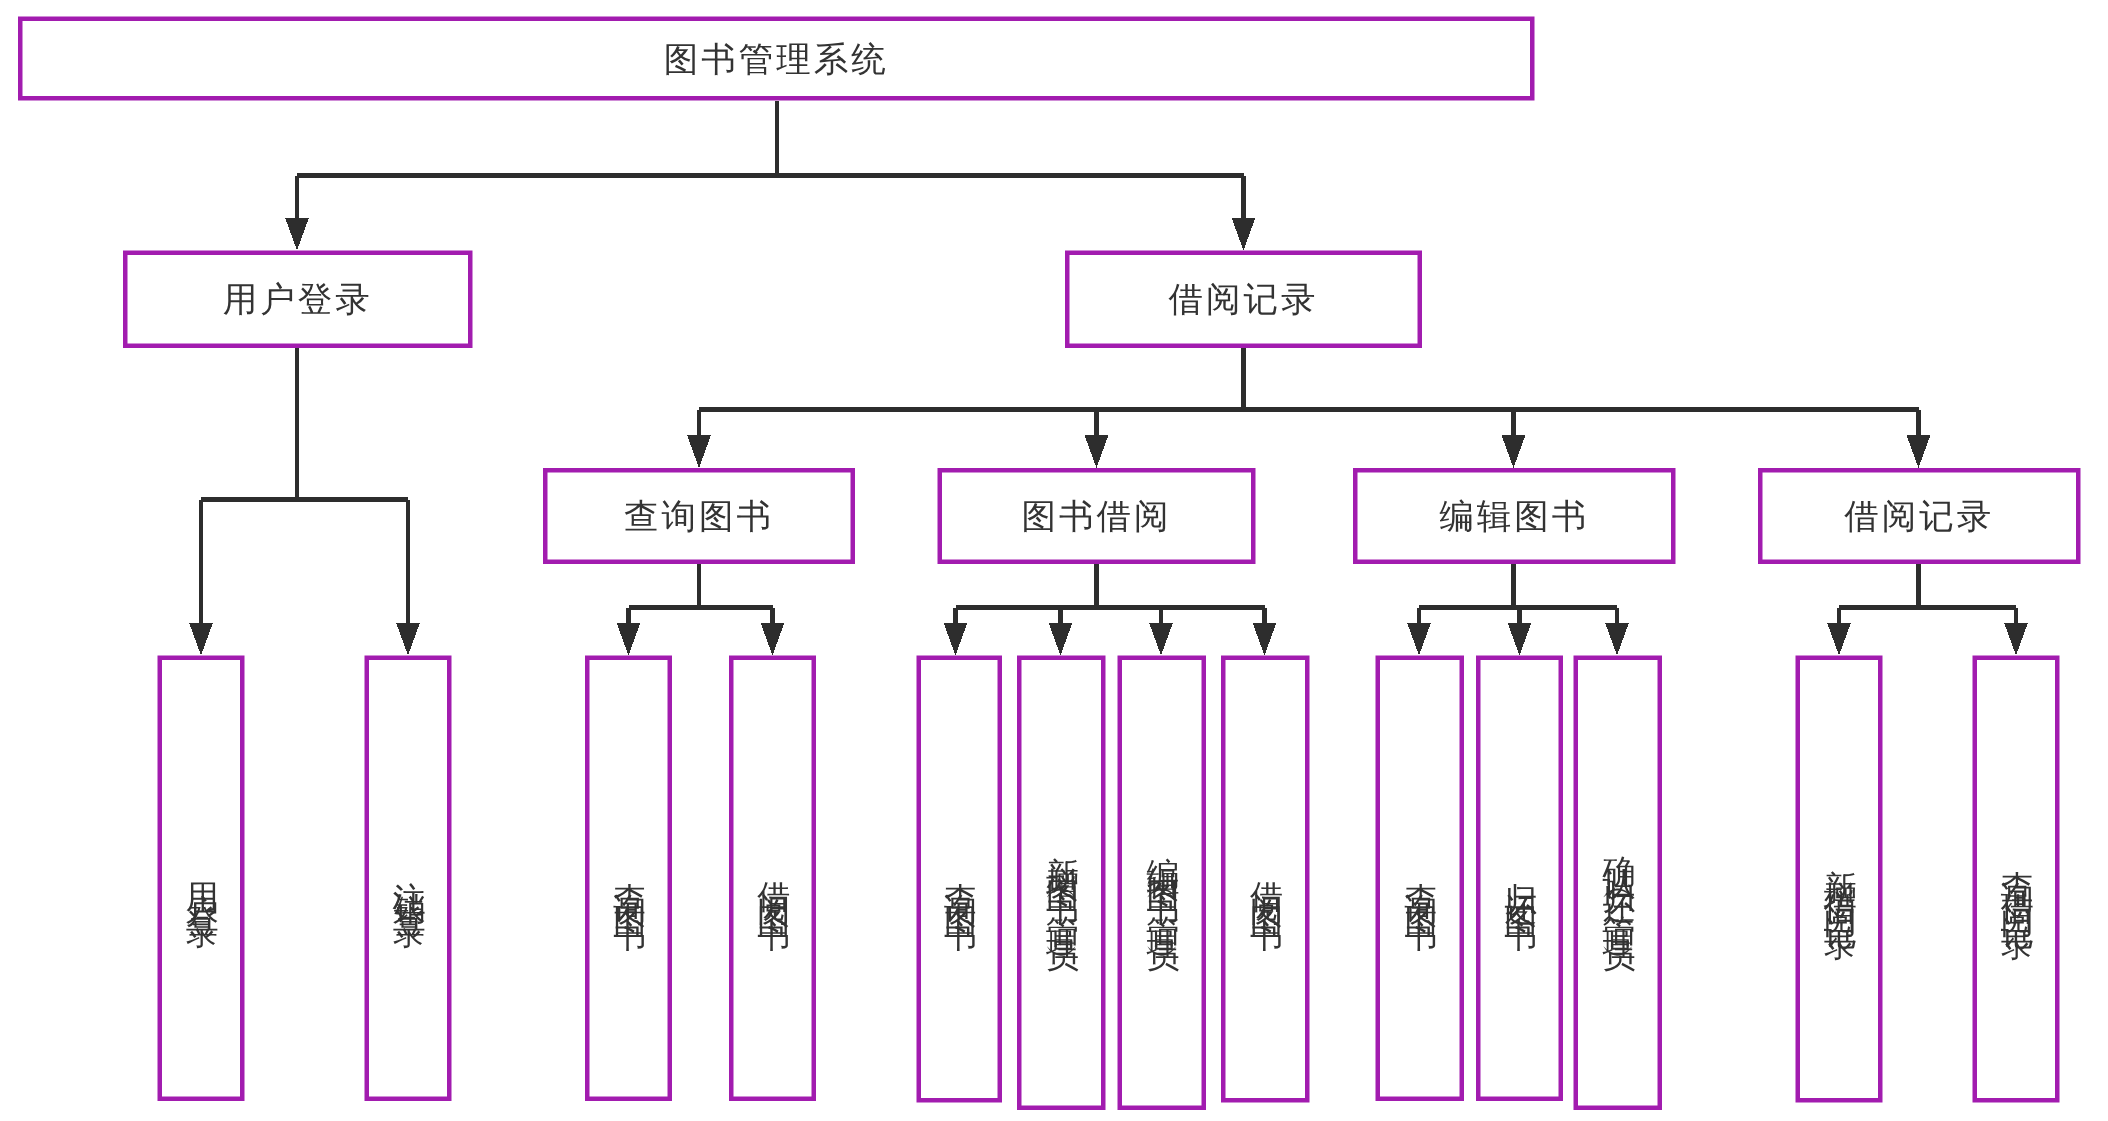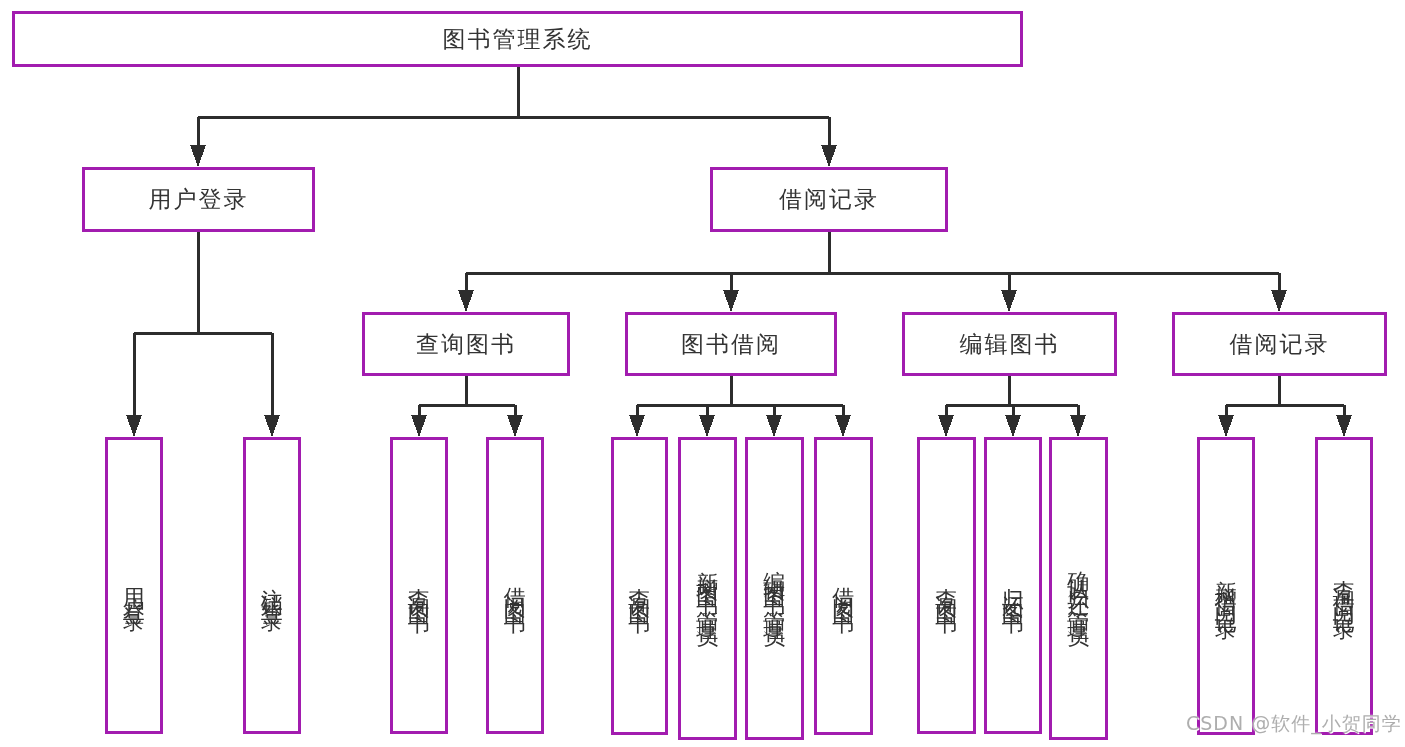--- a/index.html
+++ b/index.html
@@ -145,15 +145,14 @@
     <span class="label">确认归还（管理员）</span>
   </div>
 
   <div class="box vbox" style="left:1197px; top:437px; width:58px; height:298px;">
     <span class="label">新增借阅记录</span>
   </div>
   <div class="box vbox" style="left:1315px; top:437px; width:58px; height:298px;">
     <span class="label">查询借阅记录</span>
   </div>
 
-  <div class="watermark">CSDN @软件_小贺同学</div>
 
 </div>
 
 </body></html>

